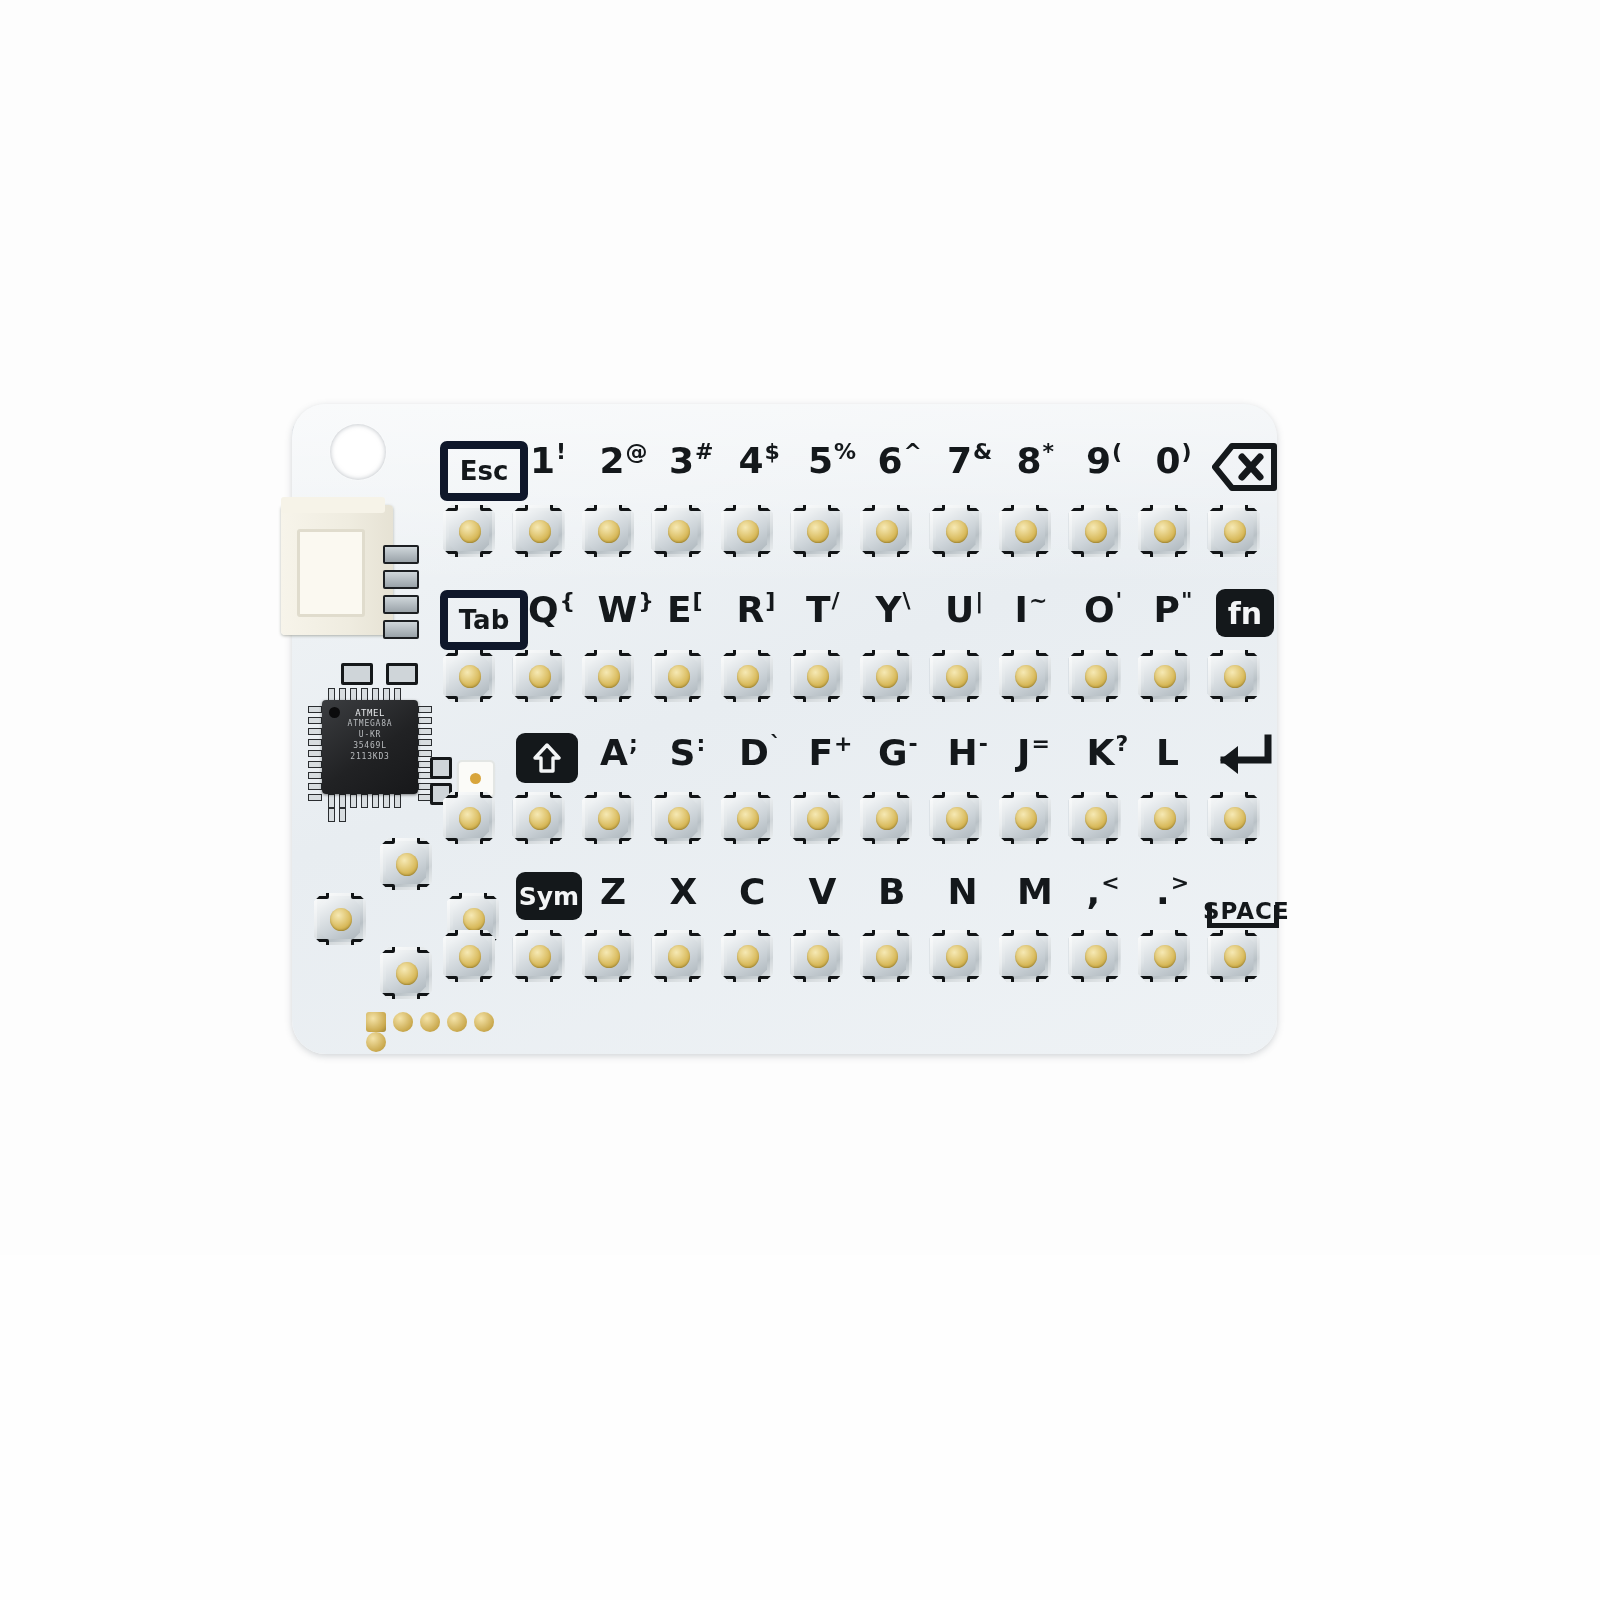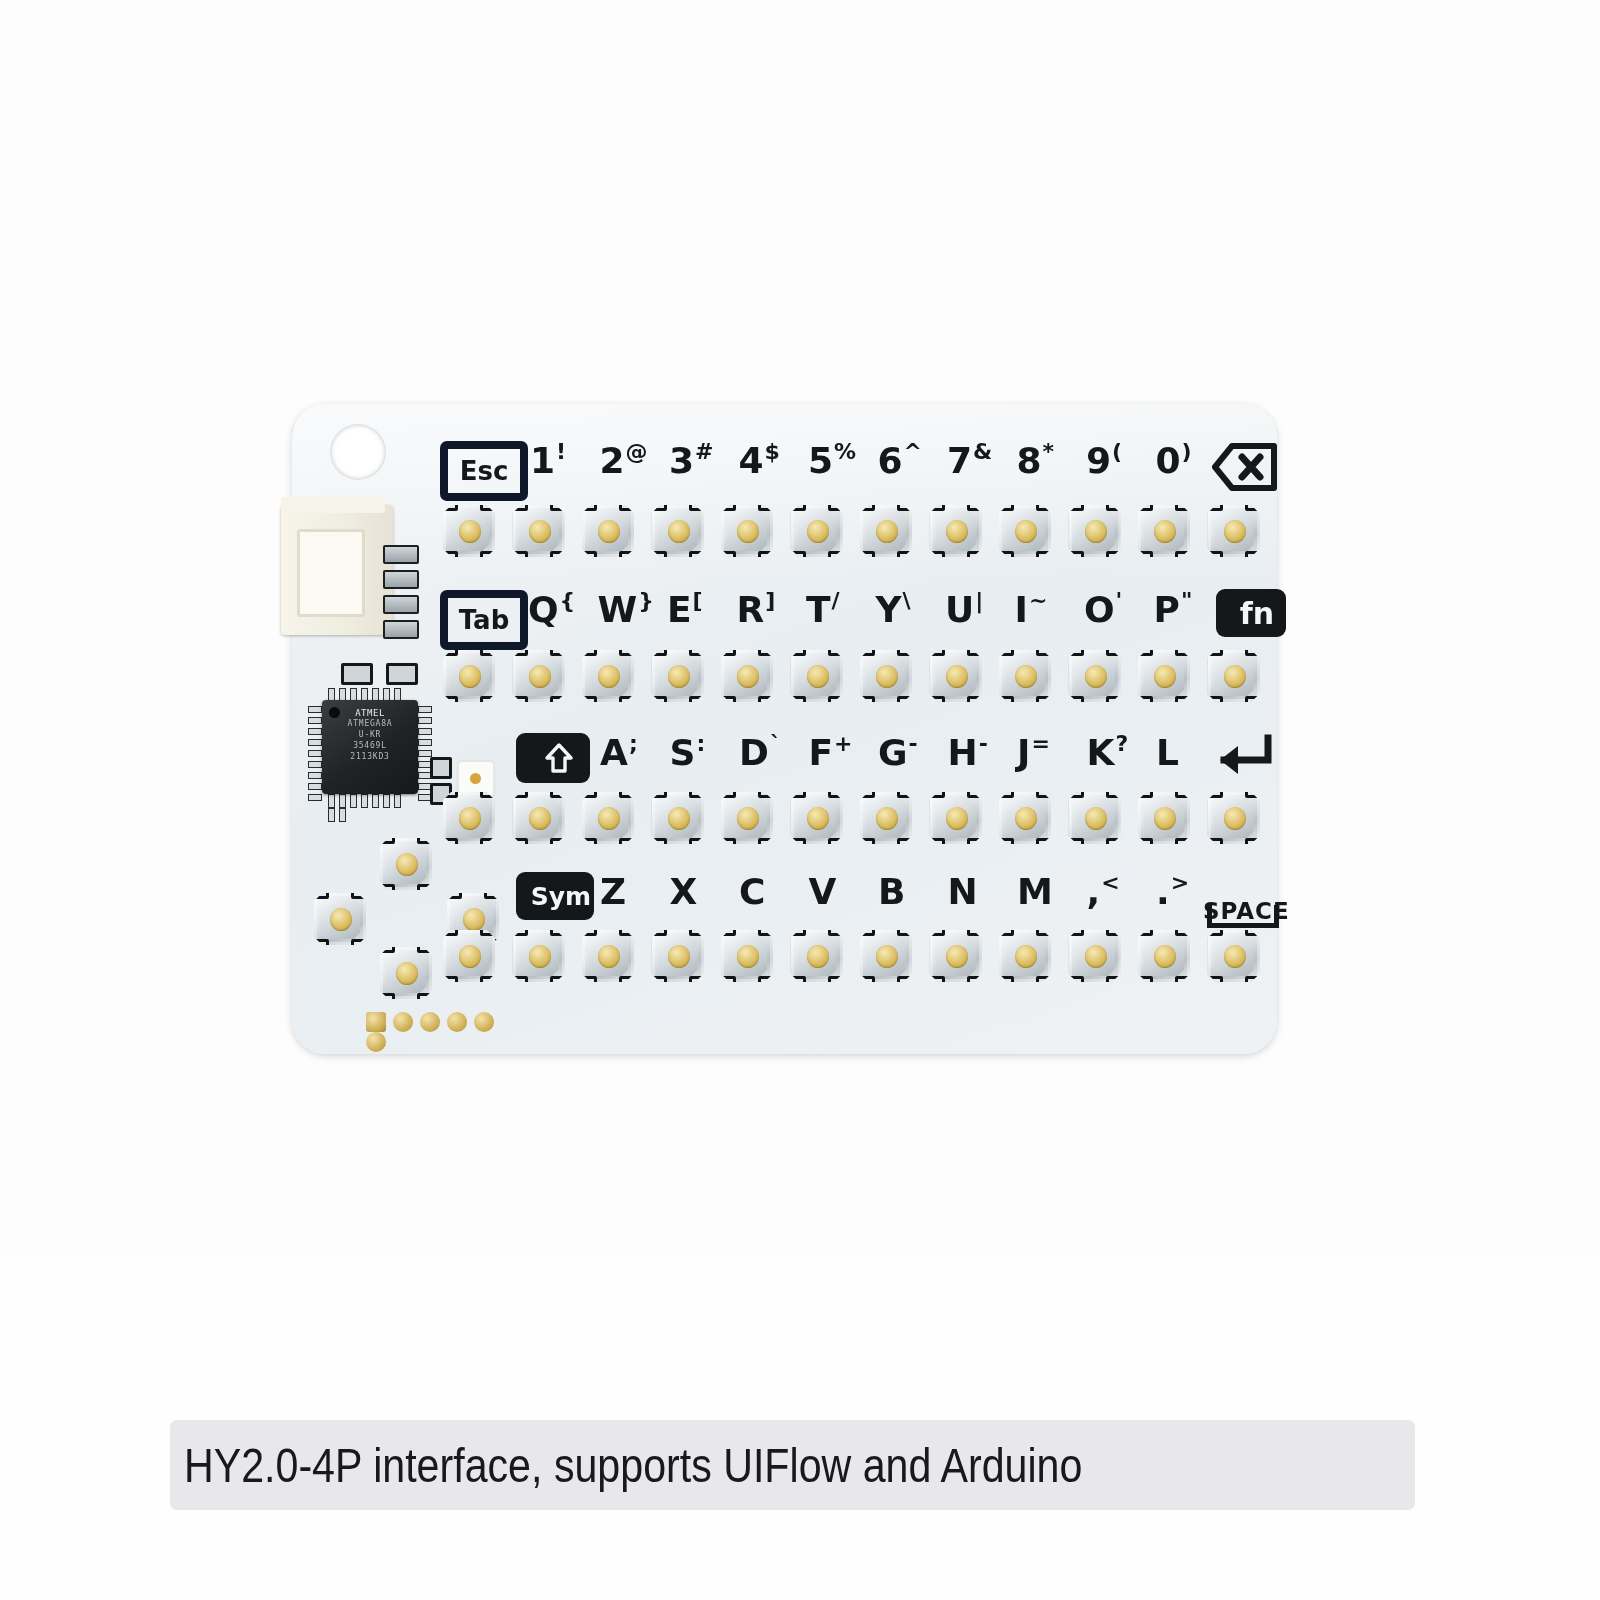--- a/index.html
+++ b/index.html
@@ -144,21 +144,20 @@
     color:#14181b;font-weight:bold;font-size:26px;
     display:flex;align-items:center;justify-content:center;
     font-family:"DejaVu Sans", sans-serif;
     background:transparent;
   }
   .darkkey{
     position:absolute;background:#14181b;border-radius:9px;
     color:#f3f5f6;font-weight:bold;font-size:26px;
     display:flex;align-items:center;justify-content:center;
     font-family:"DejaVu Sans", sans-serif;
-    padding-left:12px;
   }
   .url{
     position:absolute;left:893px;top:1006px;
     font-family:"DejaVu Sans", sans-serif;font-weight:bold;font-size:28px;
     letter-spacing:3px;color:#14181b;
   }
   .backspace{position:absolute;left:1212px;top:443px;width:66px;height:48px;}
   .backspace svg{display:block;}
   .space-ul{position:absolute;left:1207px;top:905px;width:62px;height:18px;
     border-left:5px solid #14181b;border-right:5px solid #14181b;border-bottom:5px solid #14181b;}
@@ -659,16 +658,13 @@
       </svg>
     </div>
 
     <div class="legend" style="left:1203px;top:900px;font-size:23px;letter-spacing:1px;">
       <span>SPACE</span>
     </div>
     <div class="space-ul"></div>
 
   </div>
 
-  <div class="cap" id="cap2">
-    <span>HY2.0-4P interface, supports UIFlow and Arduino</span>
-  </div>
 </div>
 
 </body></html>

